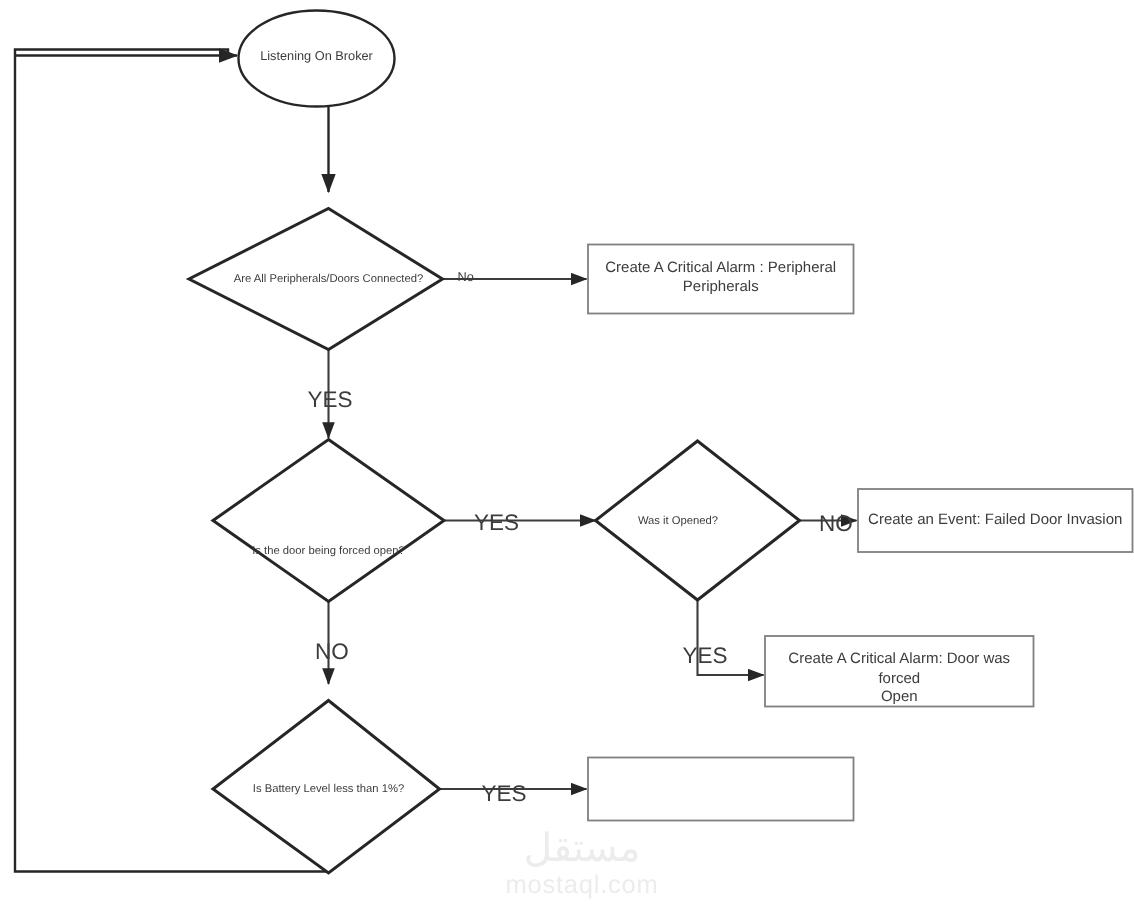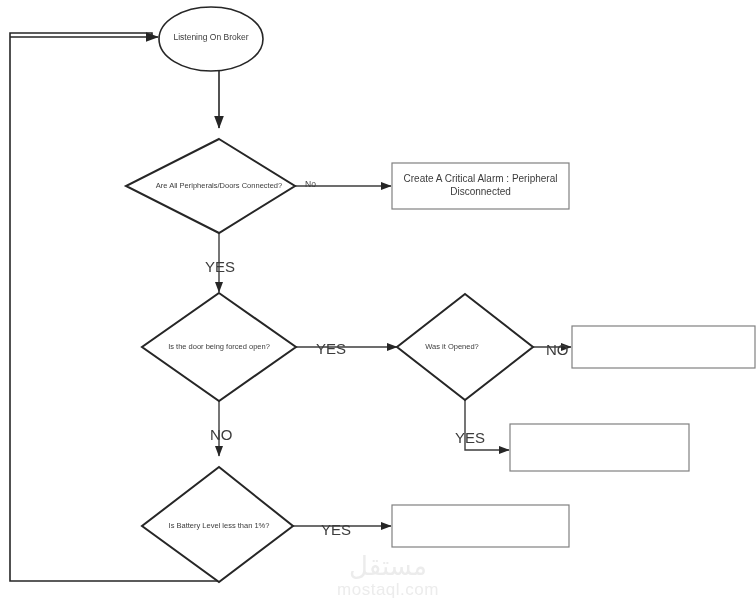--- a/index.html
+++ b/index.html
@@ -118,28 +118,33 @@
       <rect x="392" y="505" width="177" height="42" fill="#ffffff" stroke="#808080" stroke-width="1.2"></rect>
     </g>
   </svg>
 
   <div class="node-label lbl-ellipse" style="left:159px; top:32px; width:104px;">Listening On Broker</div>
 
   <div class="node-label lbl-diamond" style="left:139px; top:181px; width:160px;">Are All Peripherals/Doors Connected?</div>
 
   <div class="node-label lbl-box" style="left:396px; top:173px; width:169px;">
     <span>Create A Critical Alarm : Peripheral</span><br>
-    <span>Disconnected</span>
+    <span>Peripherals</span>
   </div>
 
-  <div class="node-label lbl-diamond" style="left:149px; top:342px; width:140px;">Is the door being forced open?</div>
+  <div class="node-label lbl-diamond" style="left:149px; top:362px; width:140px;">Is the door being forced open?</div>
 
   <div class="node-label lbl-diamond" style="left:392px; top:342px; width:120px;">Was it Opened?</div>
 
+  <div class="node-label lbl-box" style="left:576px; top:341px; width:175px;">Create an Event: Failed Door Invasion</div>
 
+  <div class="node-label lbl-box" style="left:514px; top:434px; width:171px;">
+    <span>Create A Critical Alarm: Door was forced</span><br>
+    <span>Open</span>
+  </div>
 
   <div class="node-label lbl-diamond" style="left:152px; top:521px; width:134px;">Is Battery Level  less than 1%?</div>
 
 
   <div class="edge-label small" style="left:305px; top:179px;">No</div>
 
   <div class="edge-label" style="left:205px; top:258px;">YES</div>
 
   <div class="edge-label" style="left:316px; top:340px;">YES</div>
 

